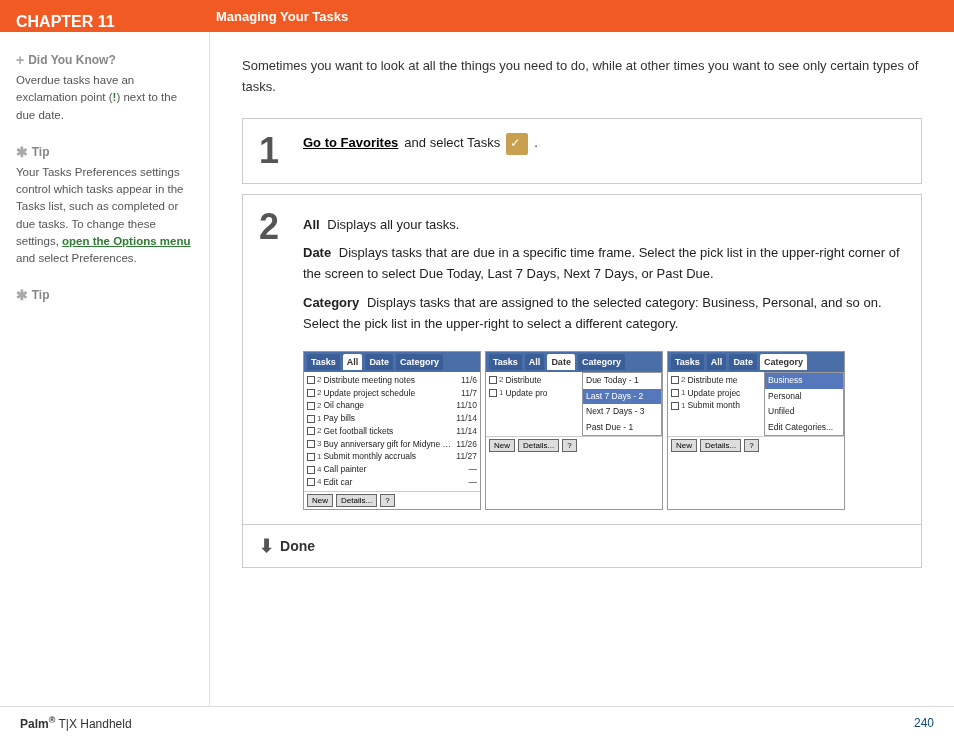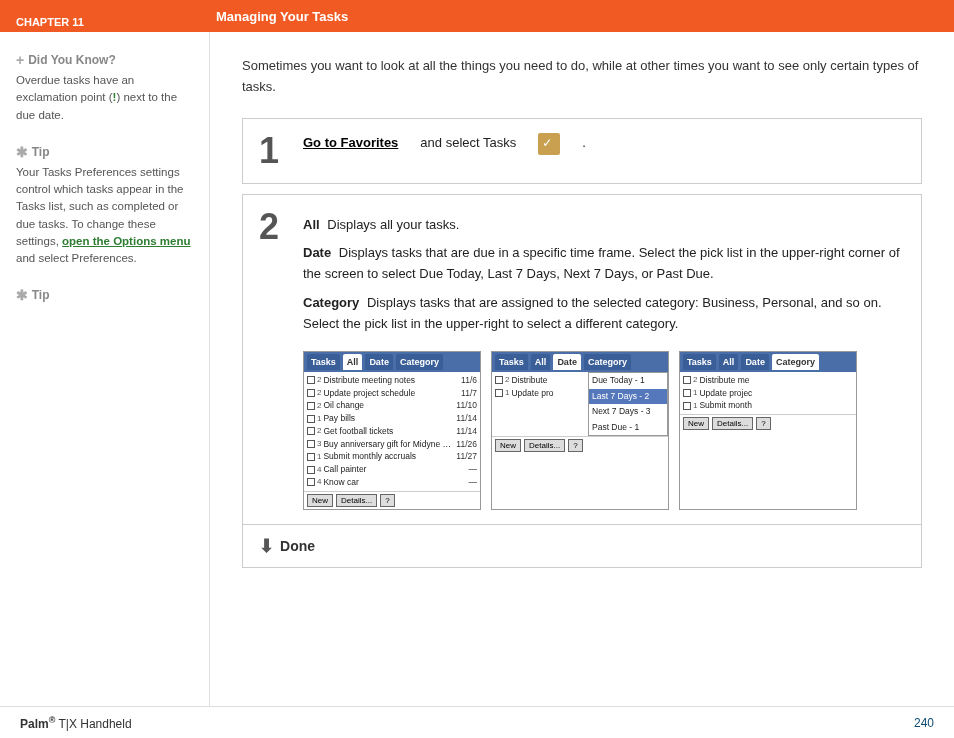--- a/index.html
+++ b/index.html
@@ -16,21 +16,21 @@
     #header {
       background: #f15a22;
       height: 32px;
       display: flex;
       align-items: center;
       padding: 0 16px;
     }
     #header-chapter {
       color: #fff;
       font-weight: bold;
-      font-size: 11px;
+      font-size: 16px;
       min-width: 200px;
       margin-top: 12px;
     }
     #header-title {
       color: #fff;
       font-weight: bold;
       font-size: 13px;
     }
 
     
@@ -125,21 +125,21 @@
     }
     .step-content a, .step-underline {
       text-decoration: underline;
       font-weight: bold;
       color: #000;
       cursor: pointer;
     }
     .step1-line {
       display: flex;
       align-items: center;
-      gap: 22px;
+      gap: 6px;
       font-size: 13px;
     }
     
     .tasks-icon {
       display: inline-block;
       width: 22px;
       height: 22px;
       background: #c8a050;
       border-radius: 2px;
       position: relative;
@@ -162,21 +162,21 @@
       font-size: 13px;
     }
     .step2-option-label {
       font-weight: bold;
       margin-right: 4px;
     }
 
     
     .screenshots-row {
       display: flex;
-      gap: 10px;
+      gap: 4px;
       margin-top: 16px;
     }
     .screenshot-box {
       border: 1px solid #999;
       background: #fff;
       width: 178px;
       font-size: 9px;
     }
     .ss-header {
       background: #4a6ea8;
@@ -441,21 +441,21 @@
                   </div>
                   <div class="ss-row">
                     <span class="ss-checkbox"></span>
                     <span class="ss-num">4</span>
                     <span class="ss-row-text">Call painter</span>
                     <span class="ss-row-date">—</span>
                   </div>
                   <div class="ss-row">
                     <span class="ss-checkbox"></span>
                     <span class="ss-num">4</span>
-                    <span class="ss-row-text">Know car</span>
+                    <span class="ss-row-text">Edit car</span>
                     <span class="ss-row-date">—</span>
                   </div>
                 </div>
                 <div class="ss-footer">
                   <button class="ss-btn">New</button>
                   <button class="ss-btn">Details...</button>
                   <button class="ss-btn">?</button>
                 </div>
               </div>
 
@@ -511,20 +511,26 @@
                       <span class="ss-checkbox"></span>
                       <span class="ss-num">1</span>
                       <span class="ss-row-text">Update projec</span>
                     </div>
                     <div class="ss-row">
                       <span class="ss-checkbox"></span>
                       <span class="ss-num">1</span>
                       <span class="ss-row-text">Submit month</span>
                     </div>
                   </div>
+                  <div class="ss-dropdown">
+                    <div class="ss-dropdown-item selected">Business</div>
+                    <div class="ss-dropdown-item">Personal</div>
+                    <div class="ss-dropdown-item">Unfiled</div>
+                    <div class="ss-dropdown-item">Edit Categories...</div>
+                  </div>
                 </div>
                 <div class="ss-footer">
                   <button class="ss-btn">New</button>
                   <button class="ss-btn">Details...</button>
                   <button class="ss-btn">?</button>
                 </div>
               </div>
 
             </div>
 

